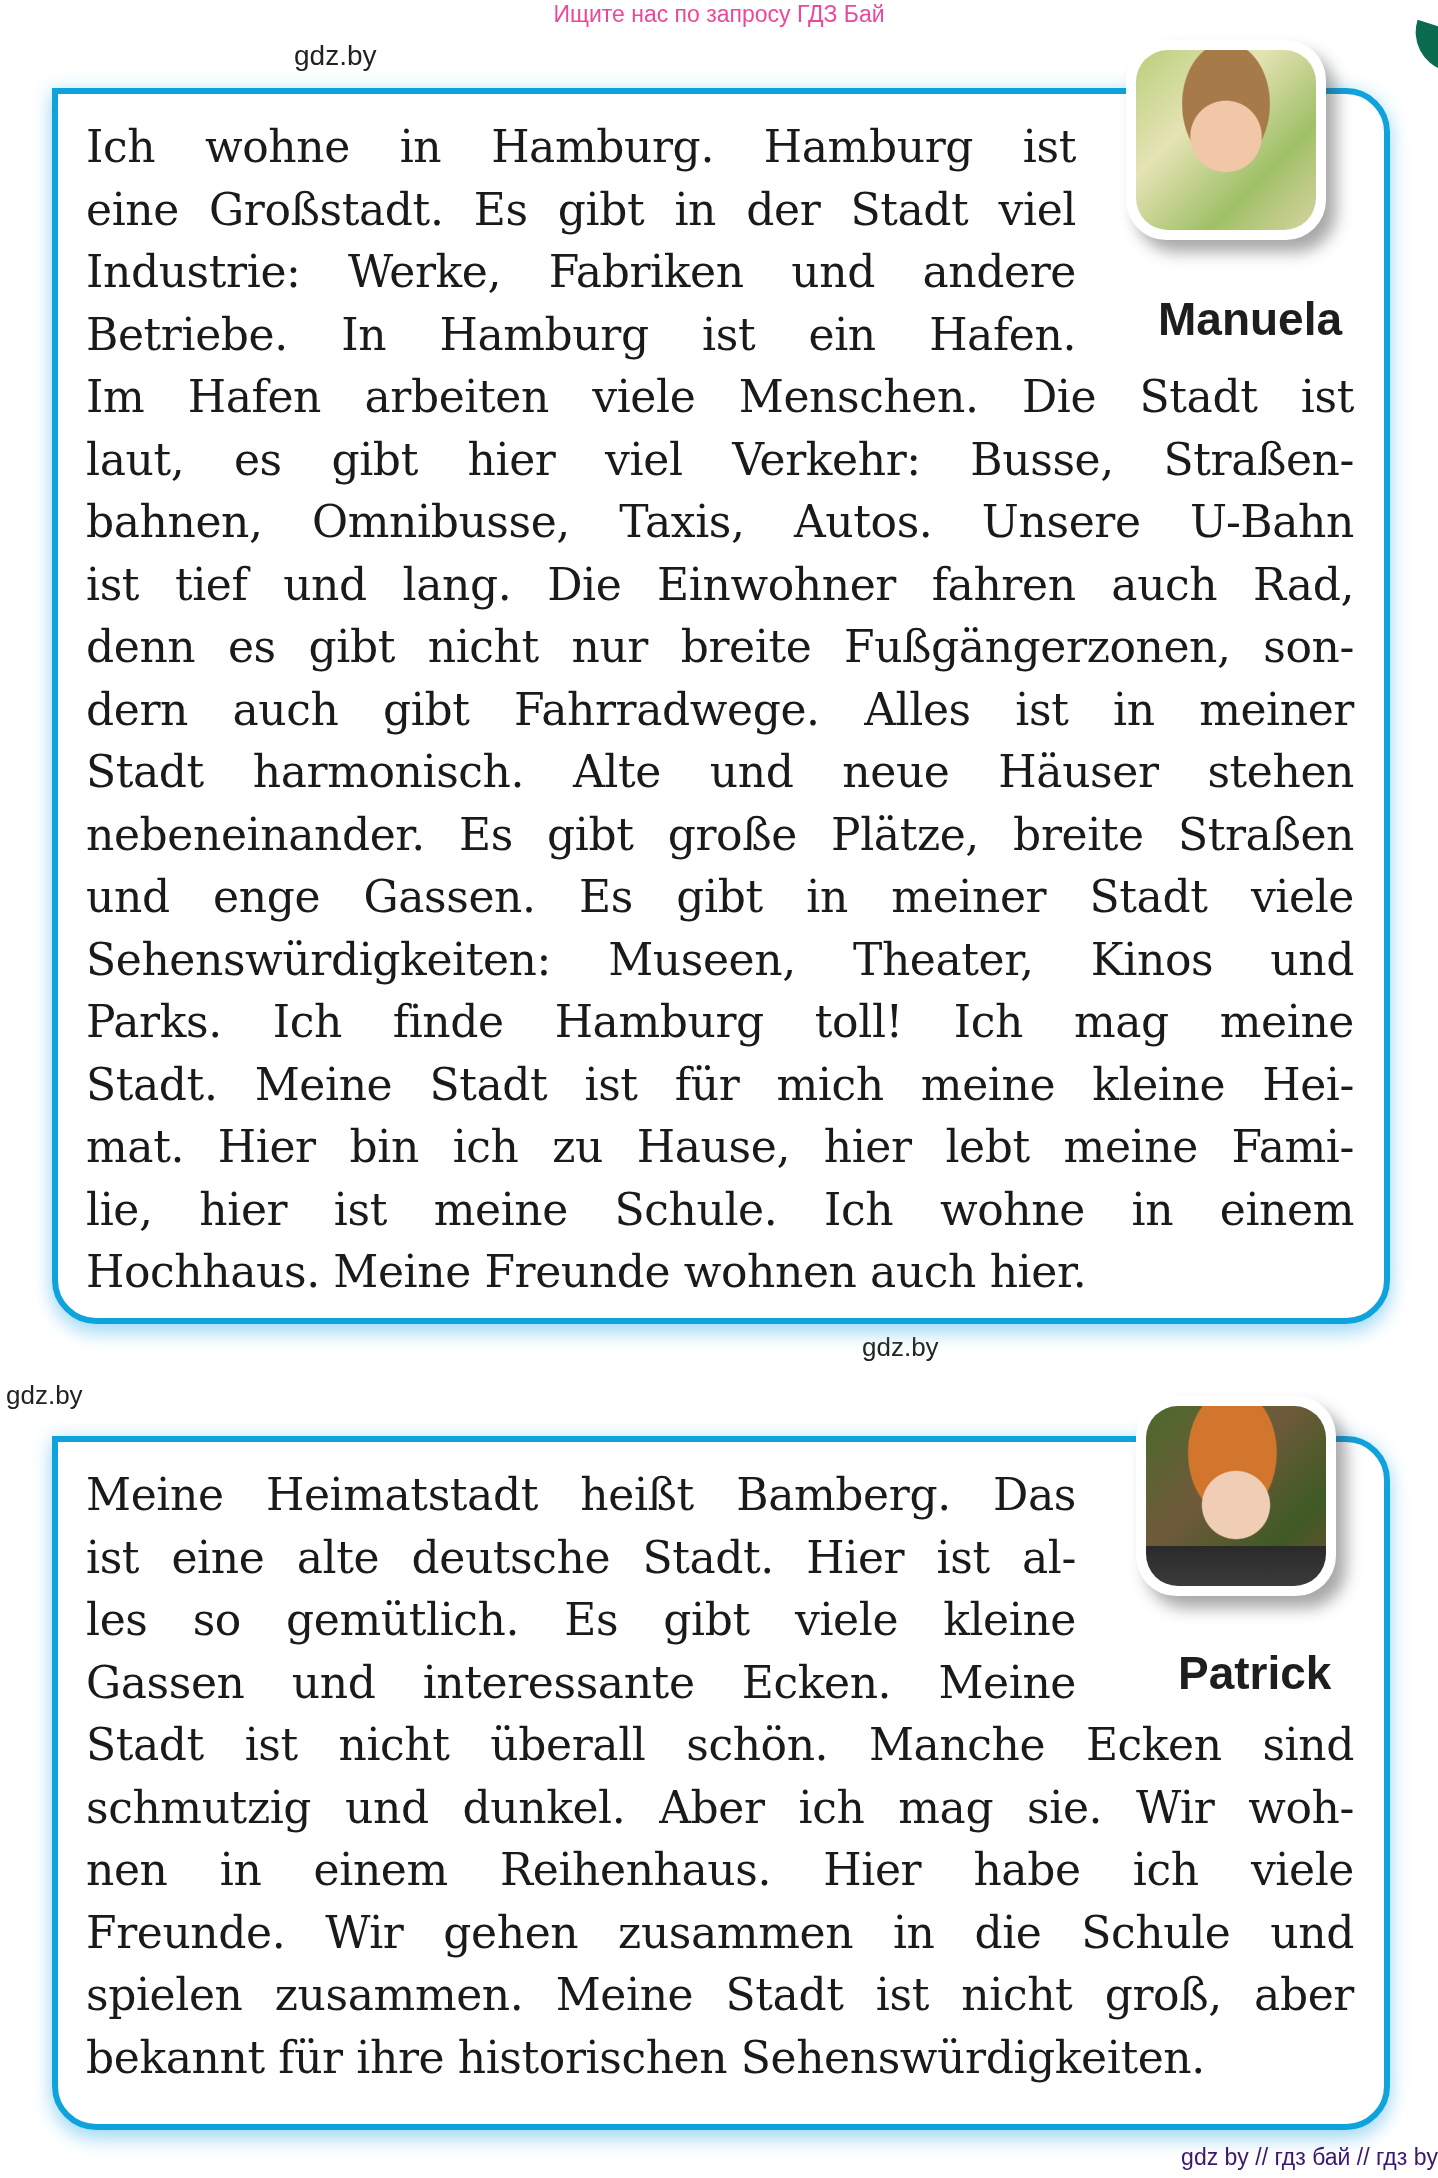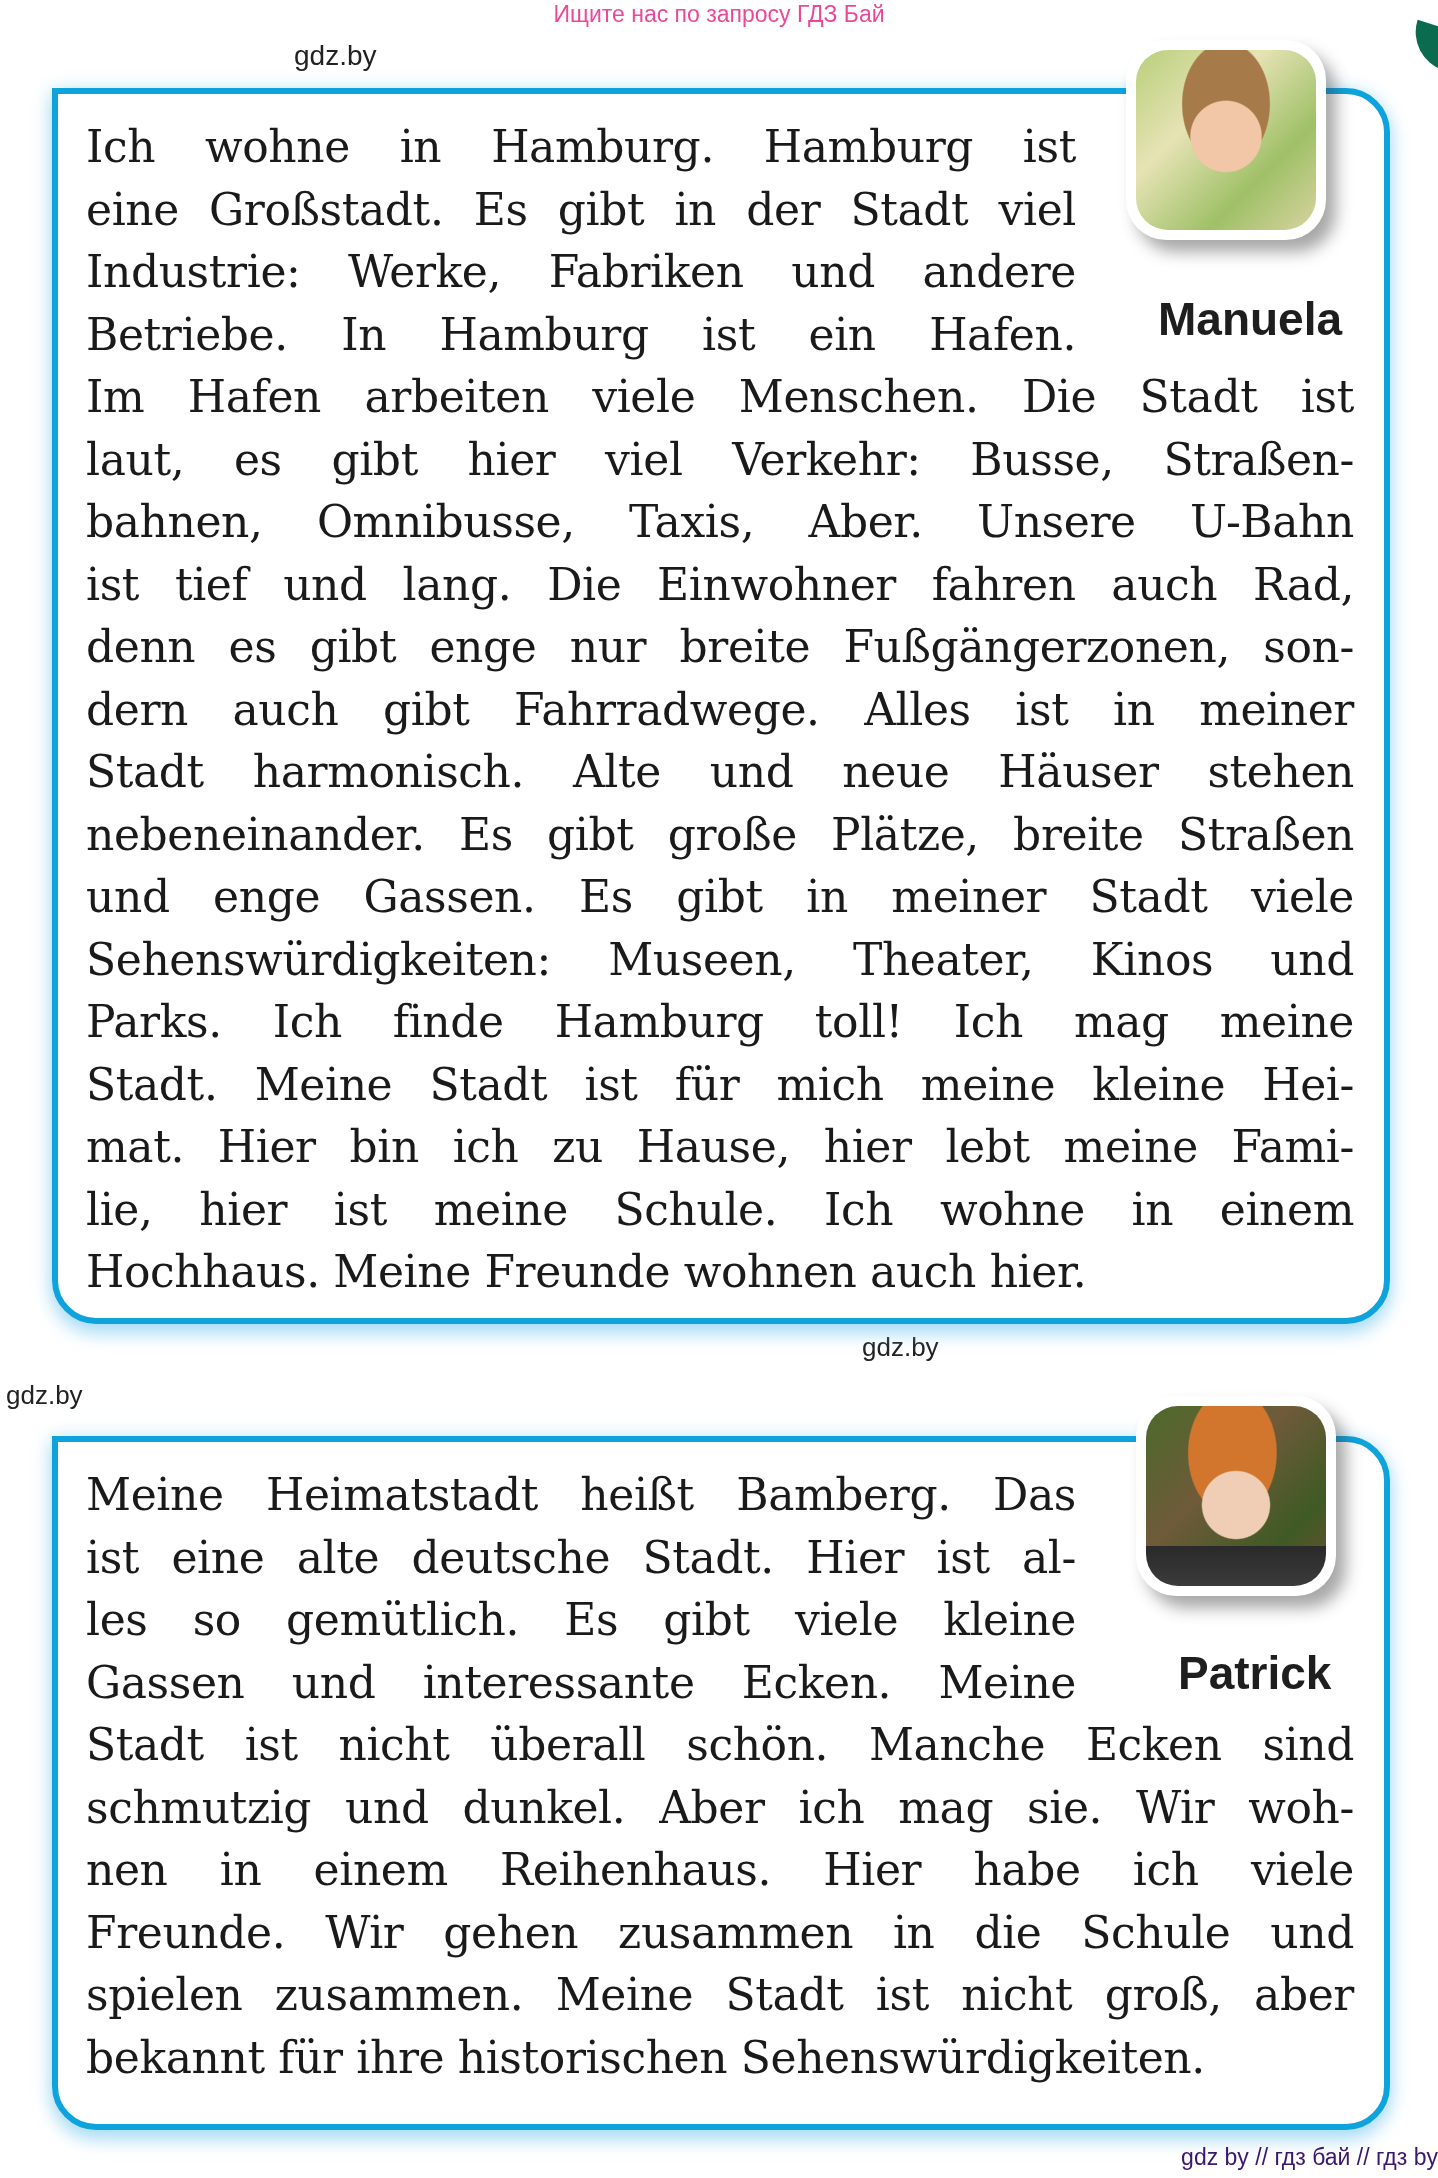--- a/index.html
+++ b/index.html
@@ -104,23 +104,23 @@
 </div>
 <div class="name-label" style="left:1158px;top:292px">Manuela</div>
 
 <div class="text" style="top:116px">
   <span class="line w1">Ich wohne in Hamburg. Hamburg ist</span>
   <span class="line w1">eine Großstadt. Es gibt in der Stadt viel</span>
   <span class="line w1">Industrie: Werke, Fabriken und andere</span>
   <span class="line w1">Betriebe. In Hamburg ist ein Hafen.</span>
   <span class="line w2">Im Hafen arbeiten viele Menschen. Die Stadt ist</span>
   <span class="line w2">laut, es gibt hier viel Verkehr: Busse, Straßen-</span>
-  <span class="line w2">bahnen, Omnibusse, Taxis, Aber. Unsere U-Bahn</span>
+  <span class="line w2">bahnen, Omnibusse, Taxis, Autos. Unsere U-Bahn</span>
   <span class="line w2">ist tief und lang. Die Einwohner fahren auch Rad,</span>
-  <span class="line w2">denn es gibt enge nur breite Fußgängerzonen, son-</span>
+  <span class="line w2">denn es gibt nicht nur breite Fußgängerzonen, son-</span>
   <span class="line w2">dern auch gibt Fahrradwege. Alles ist in meiner</span>
   <span class="line w2">Stadt harmonisch. Alte und neue Häuser stehen</span>
   <span class="line w2">nebeneinander. Es gibt große Plätze, breite Straßen</span>
   <span class="line w2">und enge Gassen. Es gibt in meiner Stadt viele</span>
   <span class="line w2">Sehenswürdigkeiten: Museen, Theater, Kinos und</span>
   <span class="line w2">Parks. Ich finde Hamburg toll!  Ich mag meine</span>
   <span class="line w2">Stadt. Meine Stadt ist für mich meine kleine Hei-</span>
   <span class="line w2">mat. Hier bin ich zu Hause, hier lebt meine Fami-</span>
   <span class="line w2">lie, hier ist meine Schule. Ich wohne in einem</span>
   <span class="line w2 last">Hochhaus. Meine Freunde wohnen auch hier.</span>

